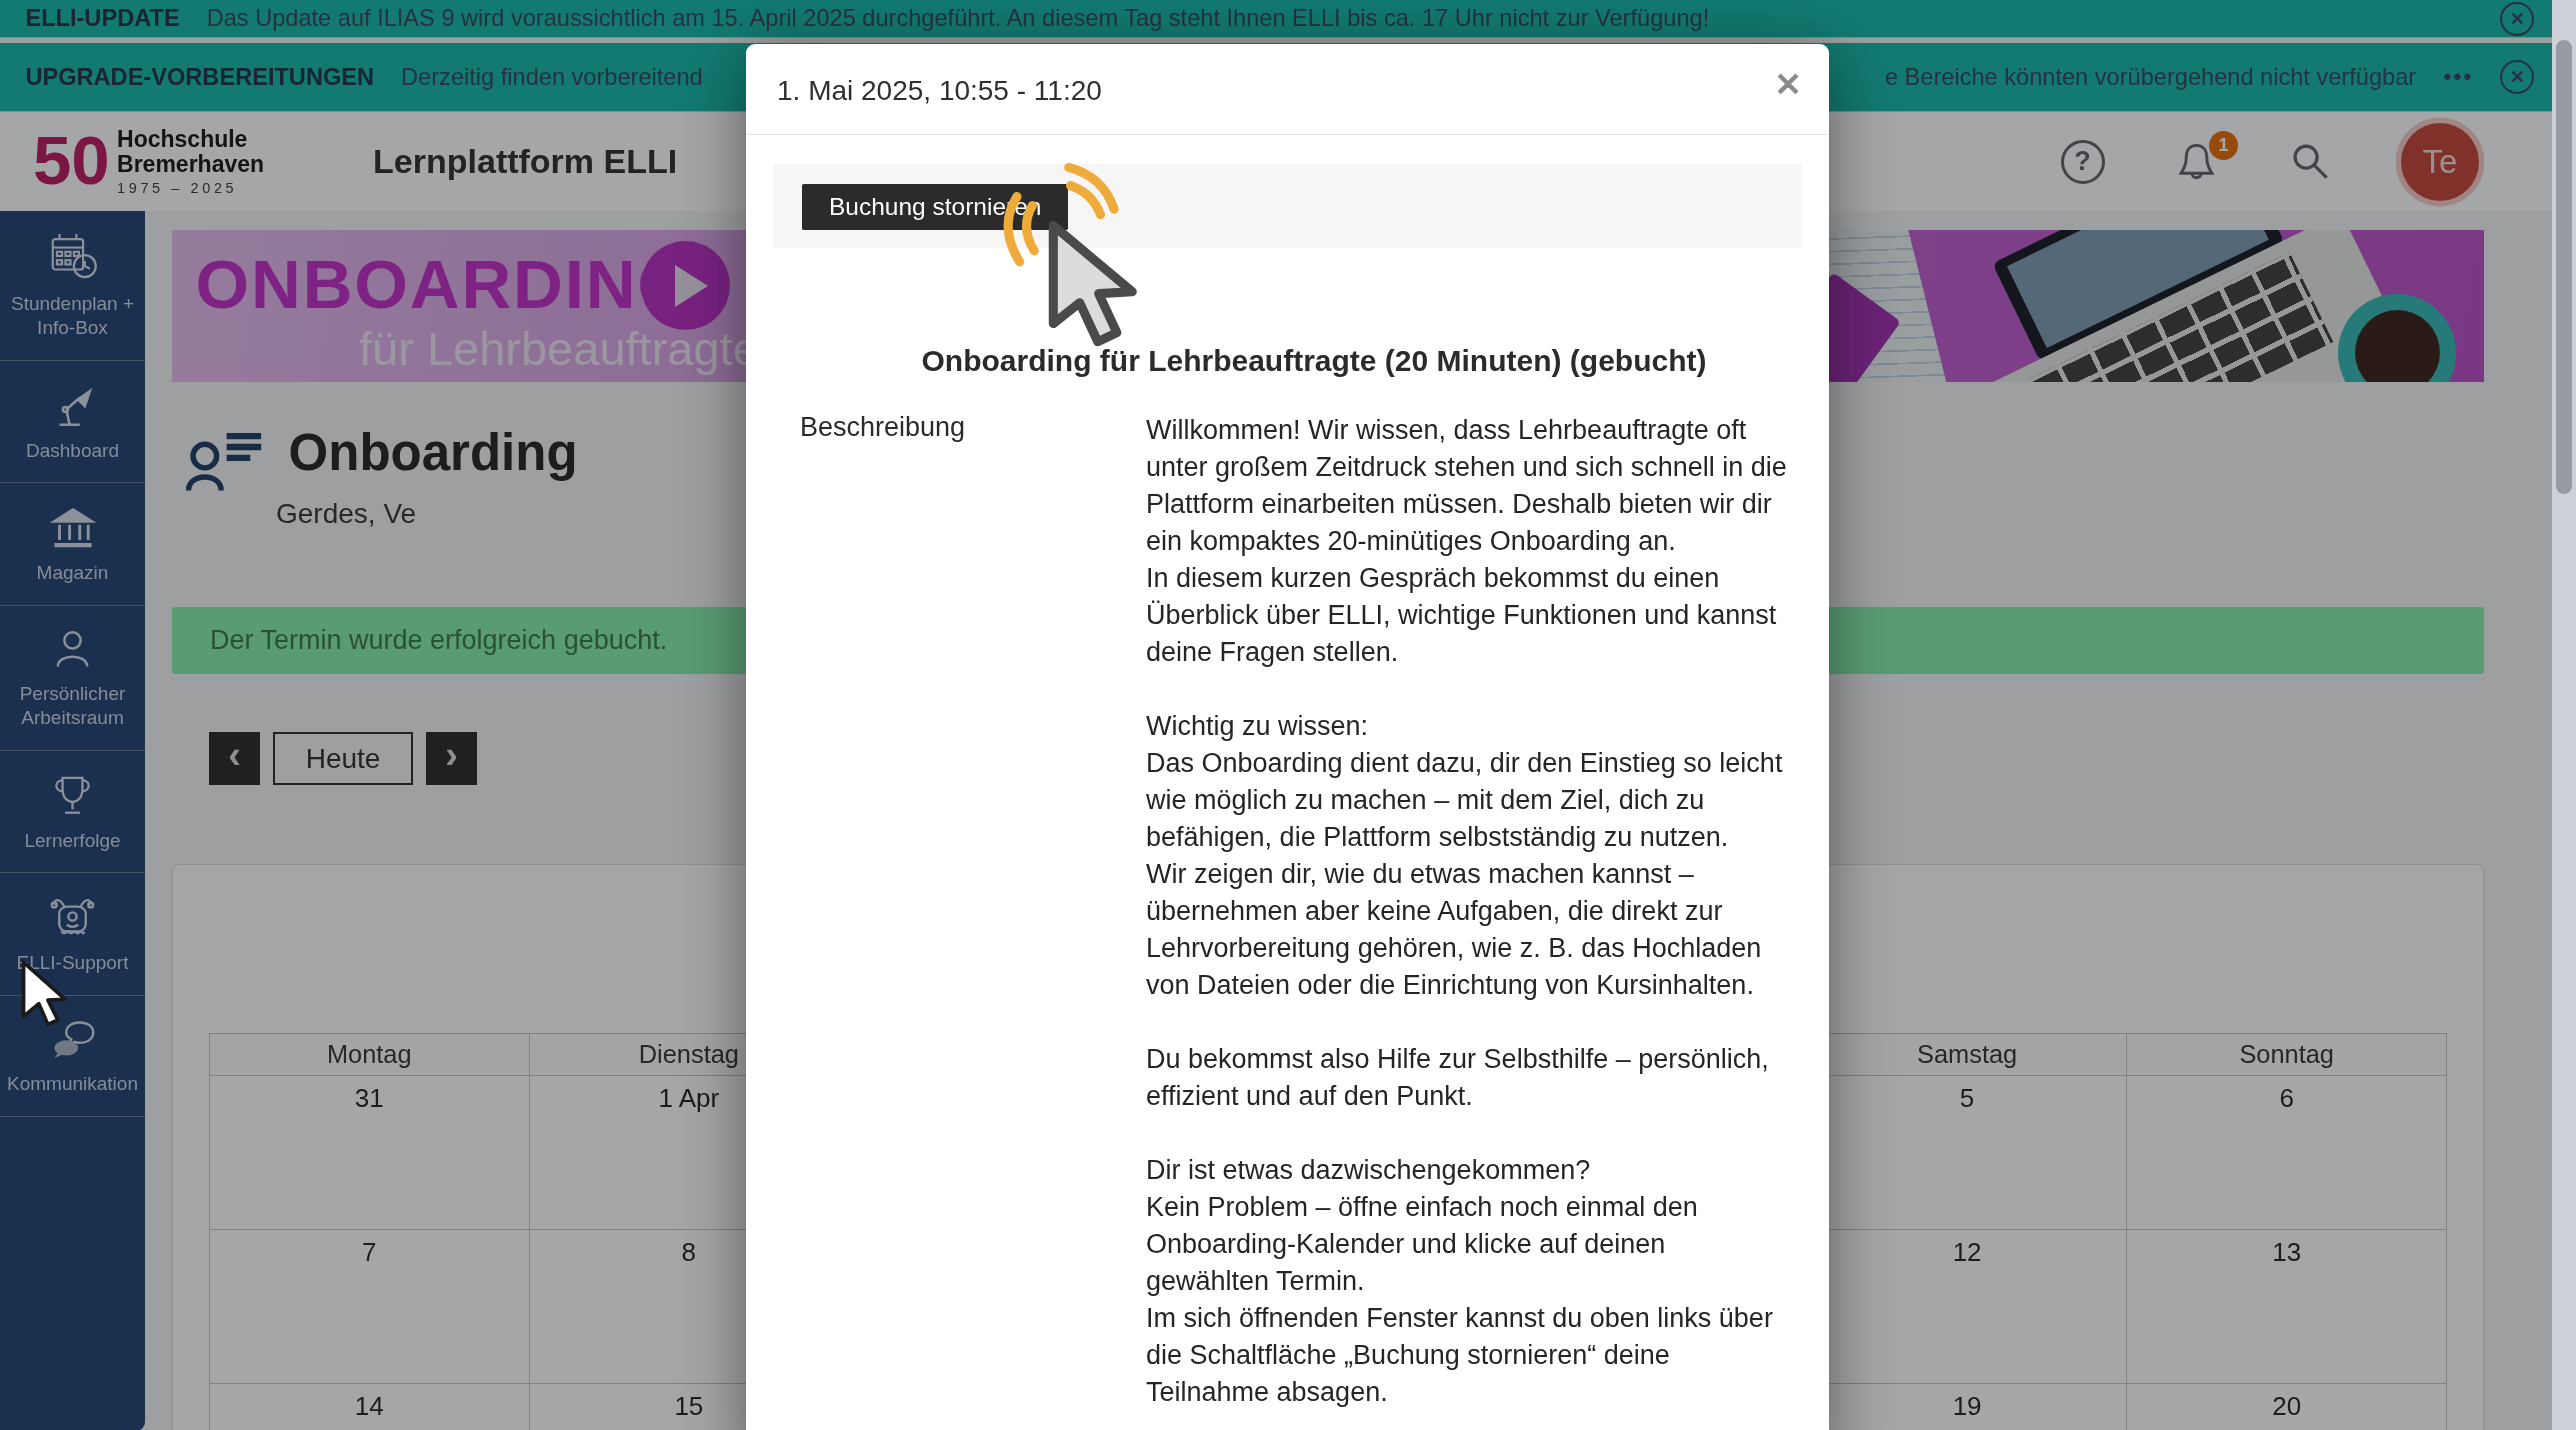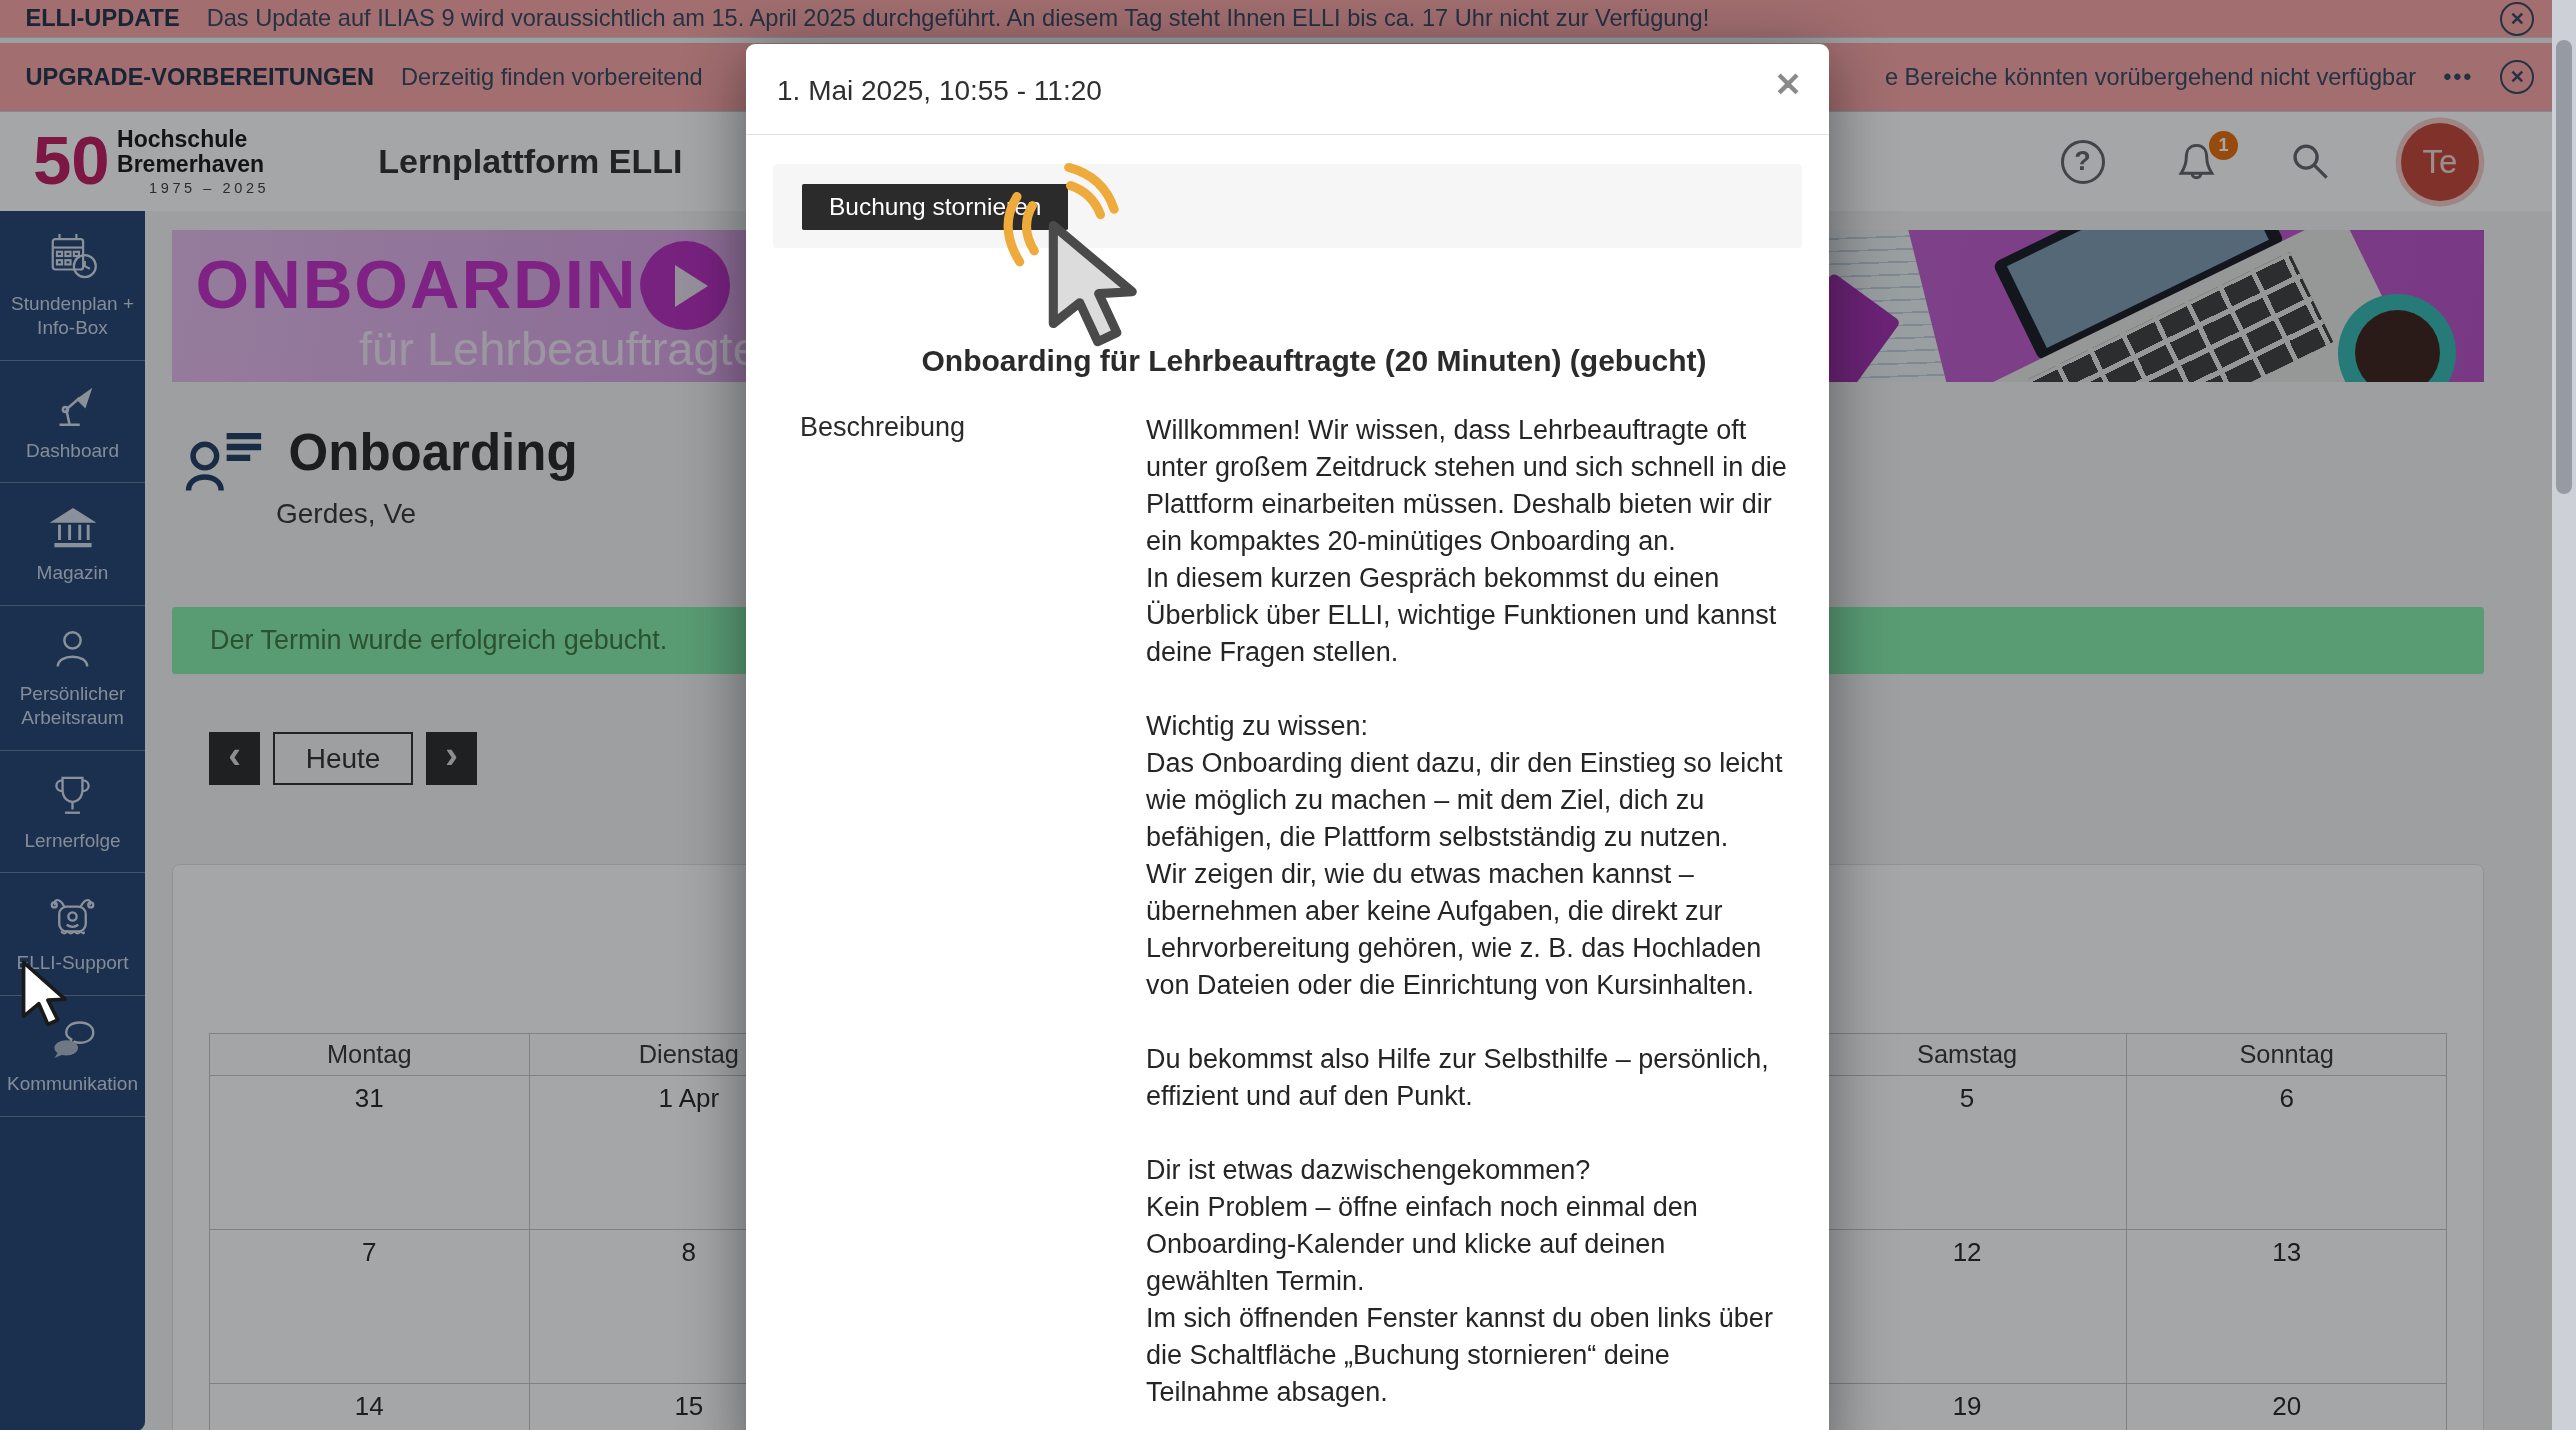--- a/index.html
+++ b/index.html
@@ -1,40 +1,40 @@
 <!DOCTYPE html>
 <html lang="de" style="font-size:14.5px"><head>
 <meta charset="utf-8">
 <style>
   html,body{margin:0;padding:0;background:#4a4d52;}
   *{box-sizing:border-box;}
   #screen{position:relative;width:2576px;height:1431px;overflow:hidden;
           background:#f4f4f4;font-family:"Liberation Sans",sans-serif;}
 
   
-  .banner{position:absolute;left:0;width:100%;background:#fca5a5;border-bottom:0.9px solid #c9cfd8;
+  .banner{position:absolute;left:0;width:100%;background:#14b8a6;border-bottom:0.9px solid #c9cfd8;
           display:flex;align-items:center;padding:0 25.4px;gap:27px;}
   #banner-update{top:0;height:38px;}
   #banner-upgrade{top:43px;height:69px;}
   .banner-label{font-weight:bold;font-size:23.6px;color:#203045;white-space:nowrap;}
   .banner-text{font-size:23.6px;color:#33445c;white-space:nowrap;overflow:hidden;}
   .banner-spacer{flex:1;}
   .banner-more{font-size:23.6px;color:#33445c;letter-spacing:1.8px;cursor:pointer;}
   .banner-close{width:34px;height:34px;min-width:34px;border:2.7px solid #33445c;border-radius:50%;
           display:flex;align-items:center;justify-content:center;font-size:18px;color:#33445c;
           font-weight:bold;cursor:pointer;margin-right:16.3px;}
 
   
   #header{position:absolute;left:0;top:112px;width:100%;height:99px;background:#ffffff;
           display:flex;align-items:center;padding:0 33px;}
   .logo{display:flex;align-items:center;gap:7.3px;cursor:pointer;}
   .logo-50{font-size:69px;font-weight:bold;color:#be185d;line-height:.85;}
   .logo-col{display:flex;flex-direction:column;}
   .logo-name{font-size:23px;font-weight:bold;color:#141414;line-height:1.08;}
-  .logo-years{font-size:14.5px;letter-spacing:3.6px;color:#3a3a3a;margin-top:3.6px;margin-left:32px;}
+  .logo-years{font-size:14.5px;letter-spacing:3.6px;color:#3a3a3a;margin-top:3.6px;}
   .app-title{font-size:34px;font-weight:bold;color:#2c2c2c;margin-left:109px;}
   .header-actions{margin-left:auto;display:flex;align-items:center;gap:67px;margin-right:64px;}
   .hicon{width:47px;height:47px;display:flex;align-items:center;justify-content:center;cursor:pointer;position:relative;}
   .help-circle{width:44px;height:44px;border:3.6px solid #5f6368;border-radius:50%;display:flex;
           align-items:center;justify-content:center;font-size:27px;font-weight:bold;color:#5f6368;}
   .badge{position:absolute;top:-7.3px;right:-18px;width:29px;height:29px;border-radius:50%;
           background:#e96c04;color:#fff;font-size:18px;font-weight:bold;display:flex;
           align-items:center;justify-content:center;}
   .avatar{width:78px;height:78px;border-radius:50%;background:#c64535;color:#f3d9d4;font-size:33px;
           display:flex;align-items:center;justify-content:center;cursor:pointer;

